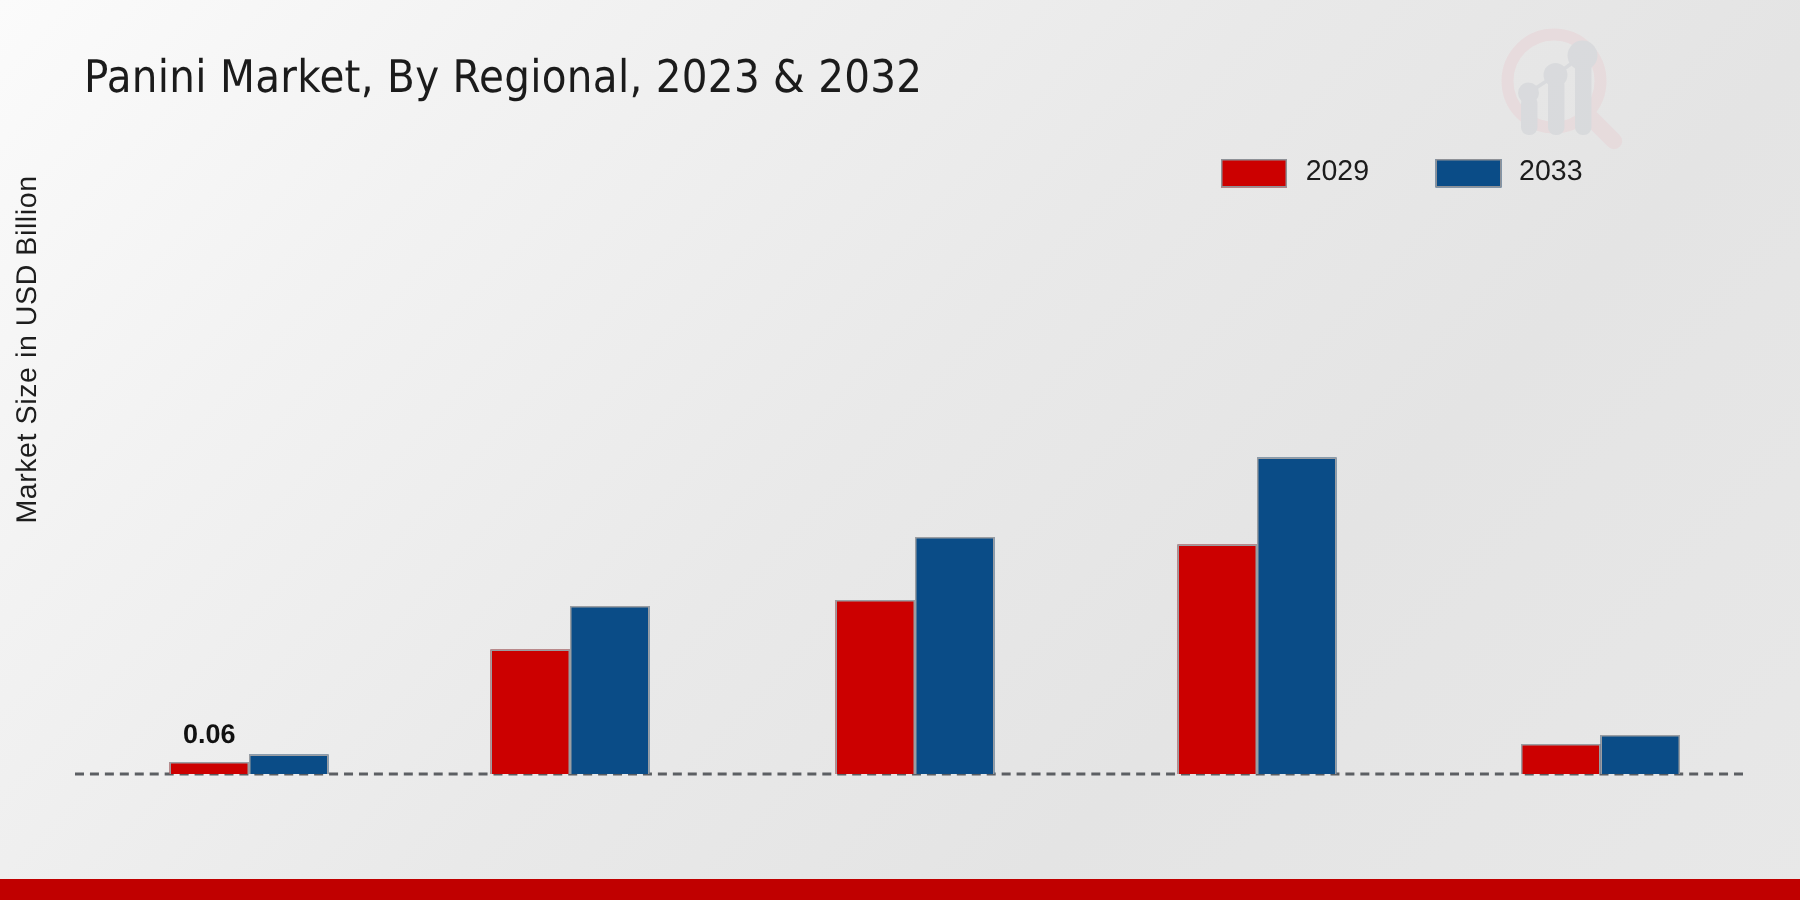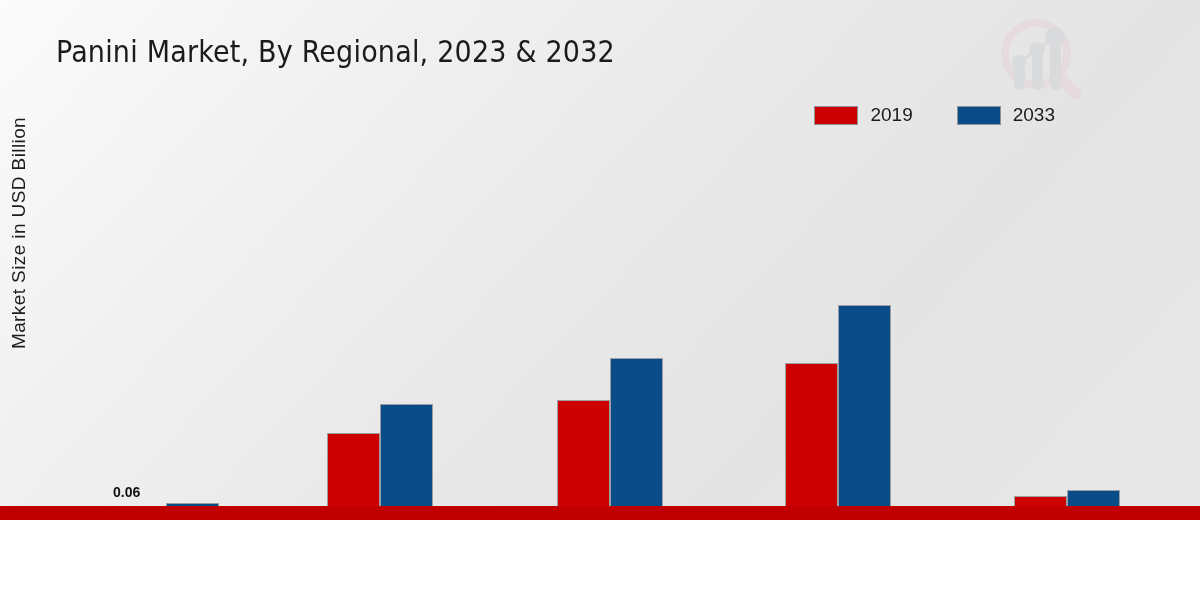--- a/index.html
+++ b/index.html
@@ -8,21 +8,21 @@
   }
   body {
     width: 1200px;
     height: 600px;
     overflow: hidden;
     font-family: "DejaVu Sans", sans-serif;
   }
   .canvas {
     position: relative;
     width: 1200px;
-    height: 520px;
+    height: 600px;
     background:
       linear-gradient(133deg, #fbfbfb 0%, #f2f2f2 22%, #e9e9e9 48%, #e4e4e4 70%, #e8e8e8 100%);
     overflow: hidden;
   }
   
   .watermark {
     position: absolute;
     left: 988px;
     top: 12px;
     width: 100px;
@@ -112,21 +112,22 @@
     box-sizing: border-box;
   }
   .bar.s2023 { background: #cc0000; }
   .bar.s2032 { background: #0a4c87; }
   .bar-value {
     position: absolute;
     bottom: 100%;
     left: 0;
     width: 53px;
     margin-bottom: 3px;
-    font-size: 14px;
+    text-align: center;
+    font-size: 18px;
     font-weight: bold;
     color: #111;
     font-family: "Liberation Sans", sans-serif;
     white-space: nowrap;
   }
   .bar-wrap { position: relative; display: flex; align-items: flex-end; }
   
   .footer-bar {
     position: absolute;
     left: 0;
@@ -153,21 +154,21 @@
       <circle cx="49" cy="38" r="8" fill="#cfd2d6"></circle>
       <circle cx="67" cy="25" r="10" fill="#cfd2d6"></circle>
     </svg>
   </div>
 
   <div class="chart-title">Panini Market, By Regional, 2023 &amp; 2032</div>
 
   <div class="legend">
     <div class="legend-item">
       <span class="legend-swatch" style="background:#cc0000"></span>
-      <span class="legend-label">2019</span>
+      <span class="legend-label">2029</span>
     </div>
     <div class="legend-item">
       <span class="legend-swatch" style="background:#0a4c87"></span>
       <span class="legend-label">2033</span>
     </div>
   </div>
 
   <div class="y-axis-title">Market Size in USD Billion</div>
 
   <div class="plot">

